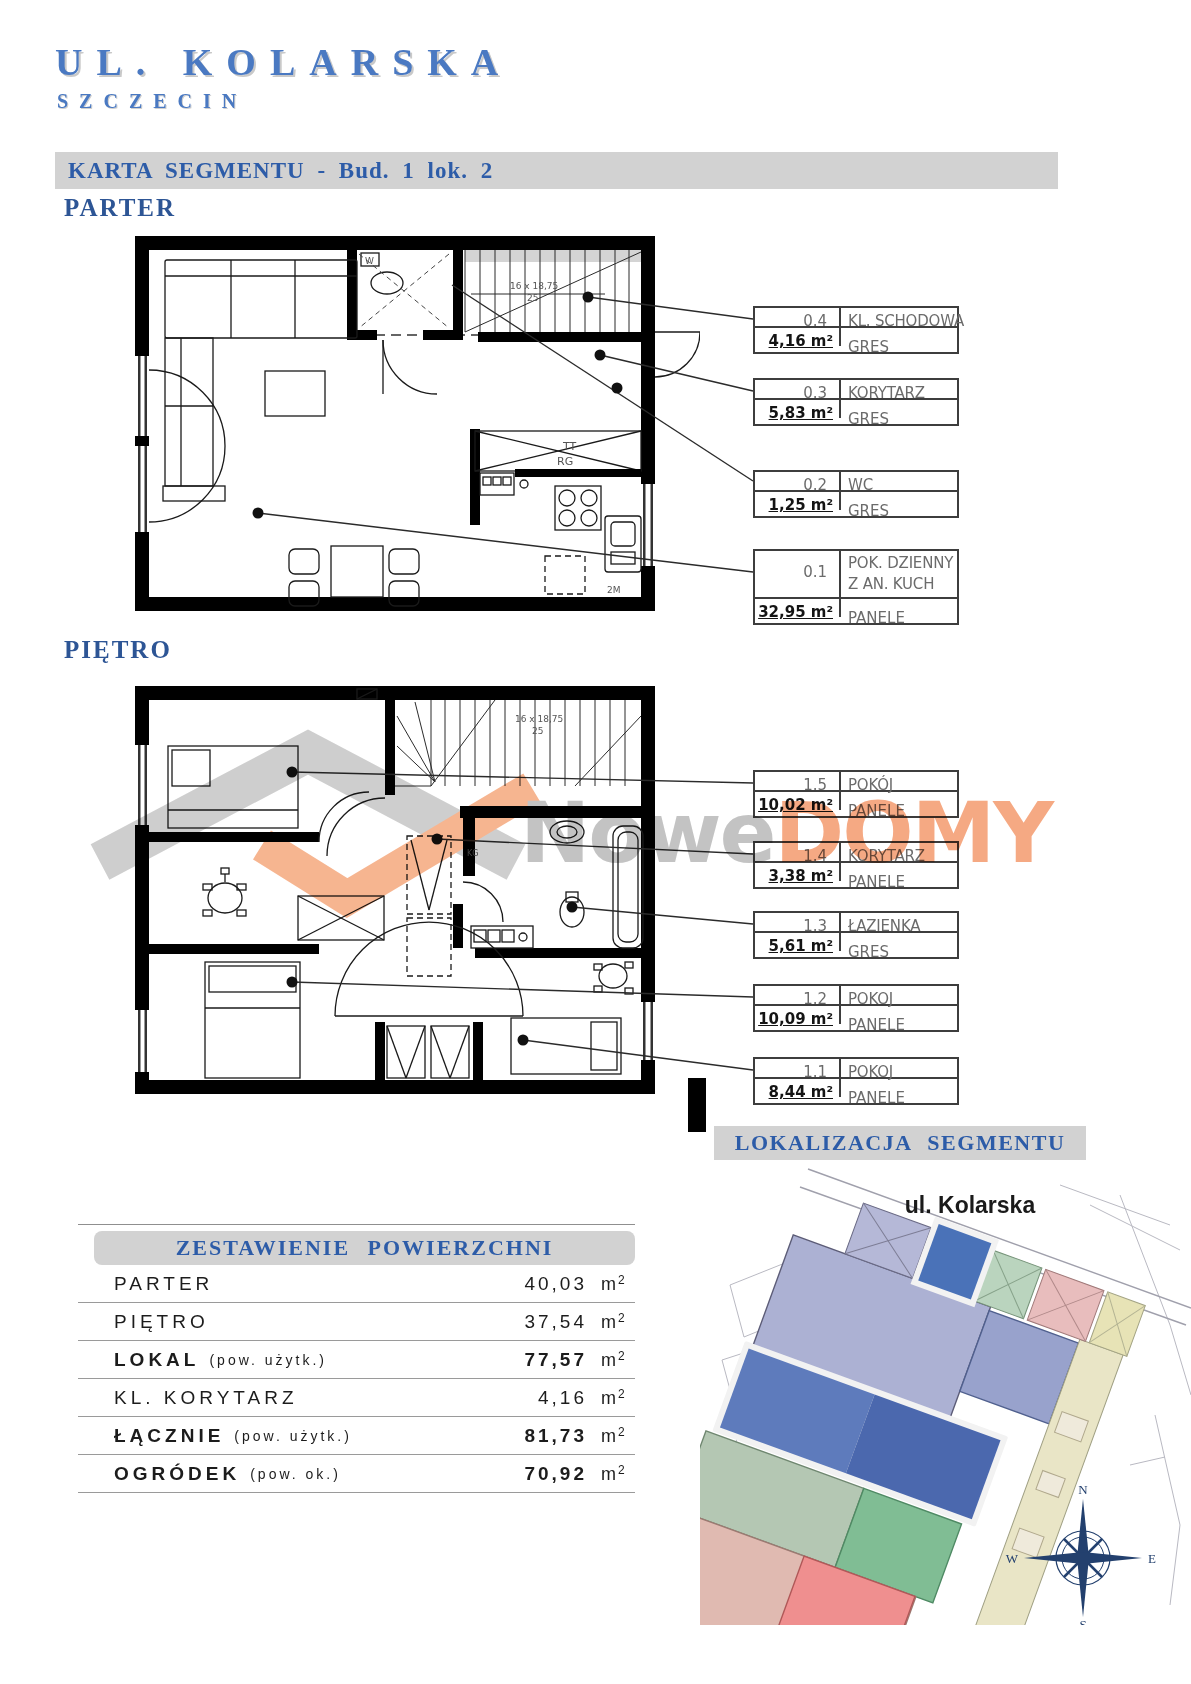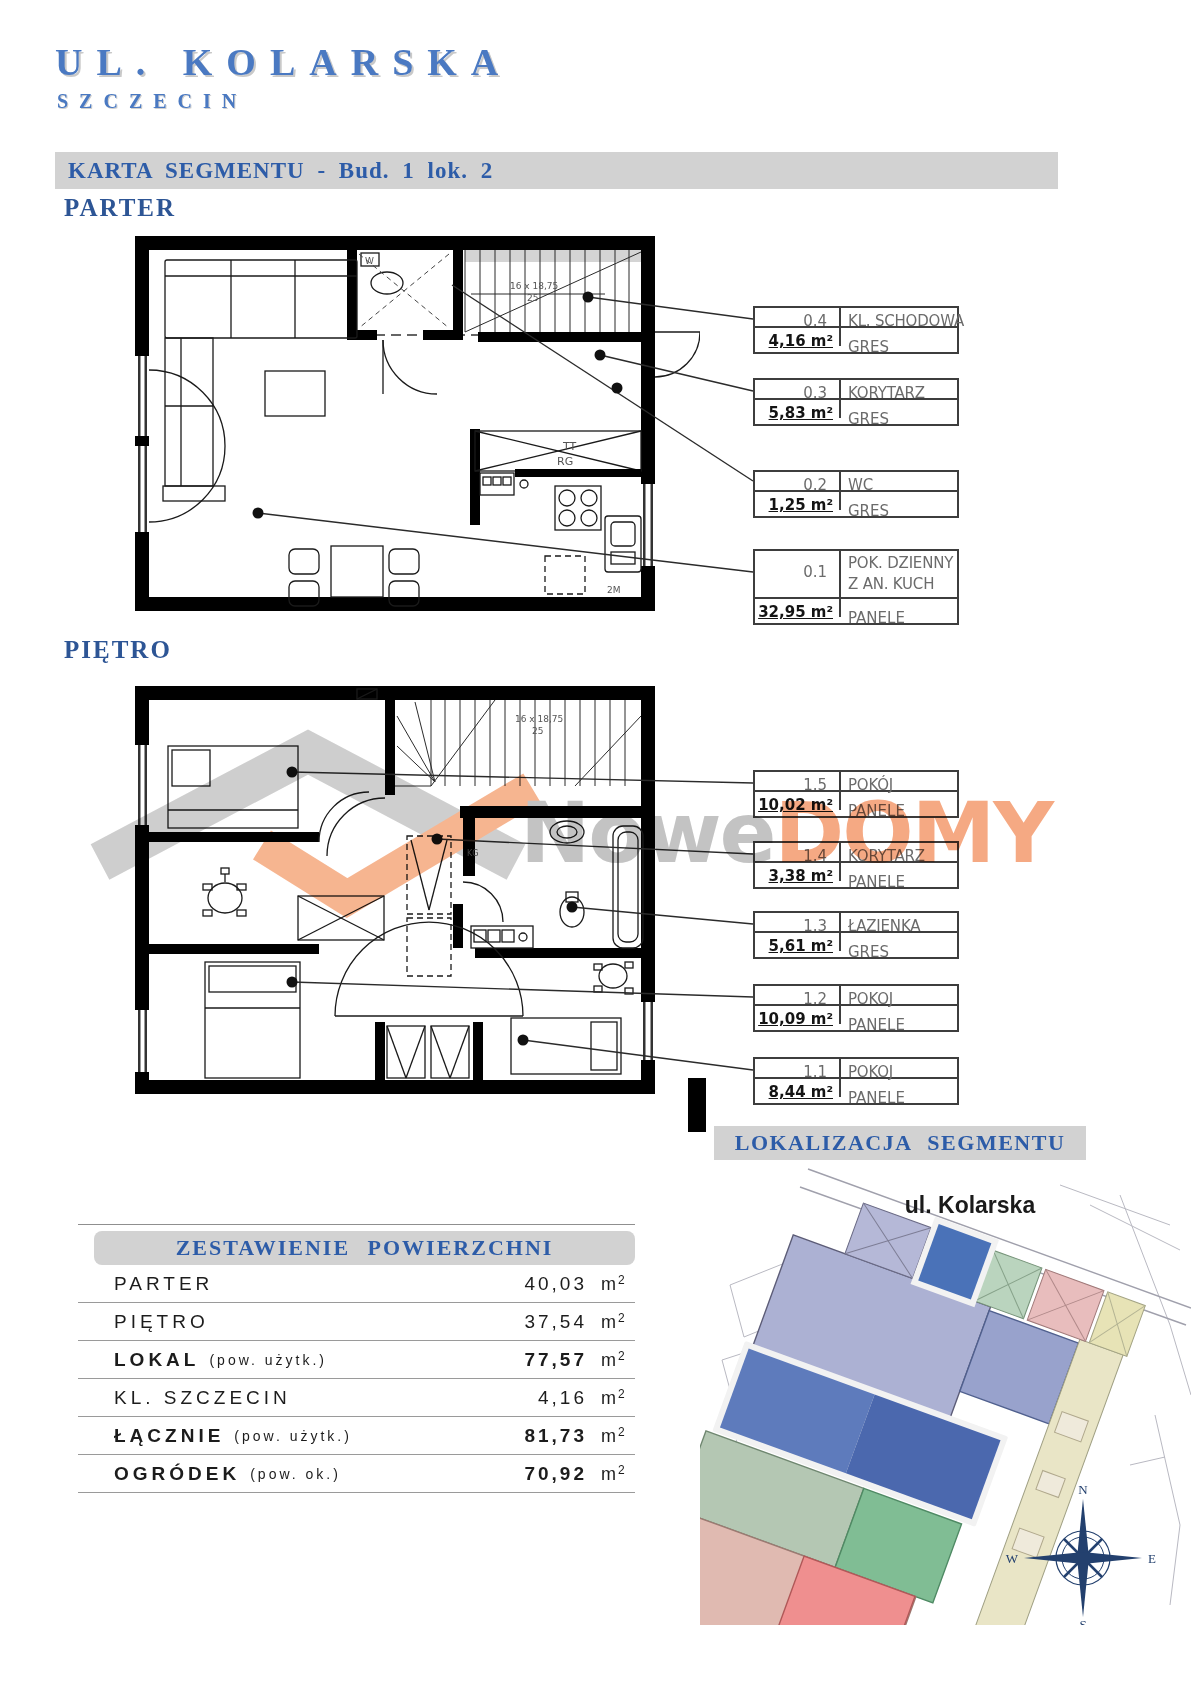--- a/index.html
+++ b/index.html
@@ -339,21 +339,21 @@
           <span class="sum-unit"><span>m</span><sup>2</sup></span>
         </div>
         <div class="sum-row bold">
           <span class="sum-label">LOKAL</span>
           <span class="sum-note">(pow. użytk.)</span>
           <span class="sum-fill"></span>
           <span class="sum-value">77,57</span>
           <span class="sum-unit"><span>m</span><sup>2</sup></span>
         </div>
         <div class="sum-row">
-          <span class="sum-label">KL. SZCZECIN</span>
+          <span class="sum-label">KL. KORYTARZ</span>
           <span class="sum-fill"></span>
           <span class="sum-value">4,16</span>
           <span class="sum-unit"><span>m</span><sup>2</sup></span>
         </div>
         <div class="sum-row bold">
           <span class="sum-label">ŁĄCZNIE</span>
           <span class="sum-note">(pow. użytk.)</span>
           <span class="sum-fill"></span>
           <span class="sum-value">81,73</span>
           <span class="sum-unit"><span>m</span><sup>2</sup></span>

